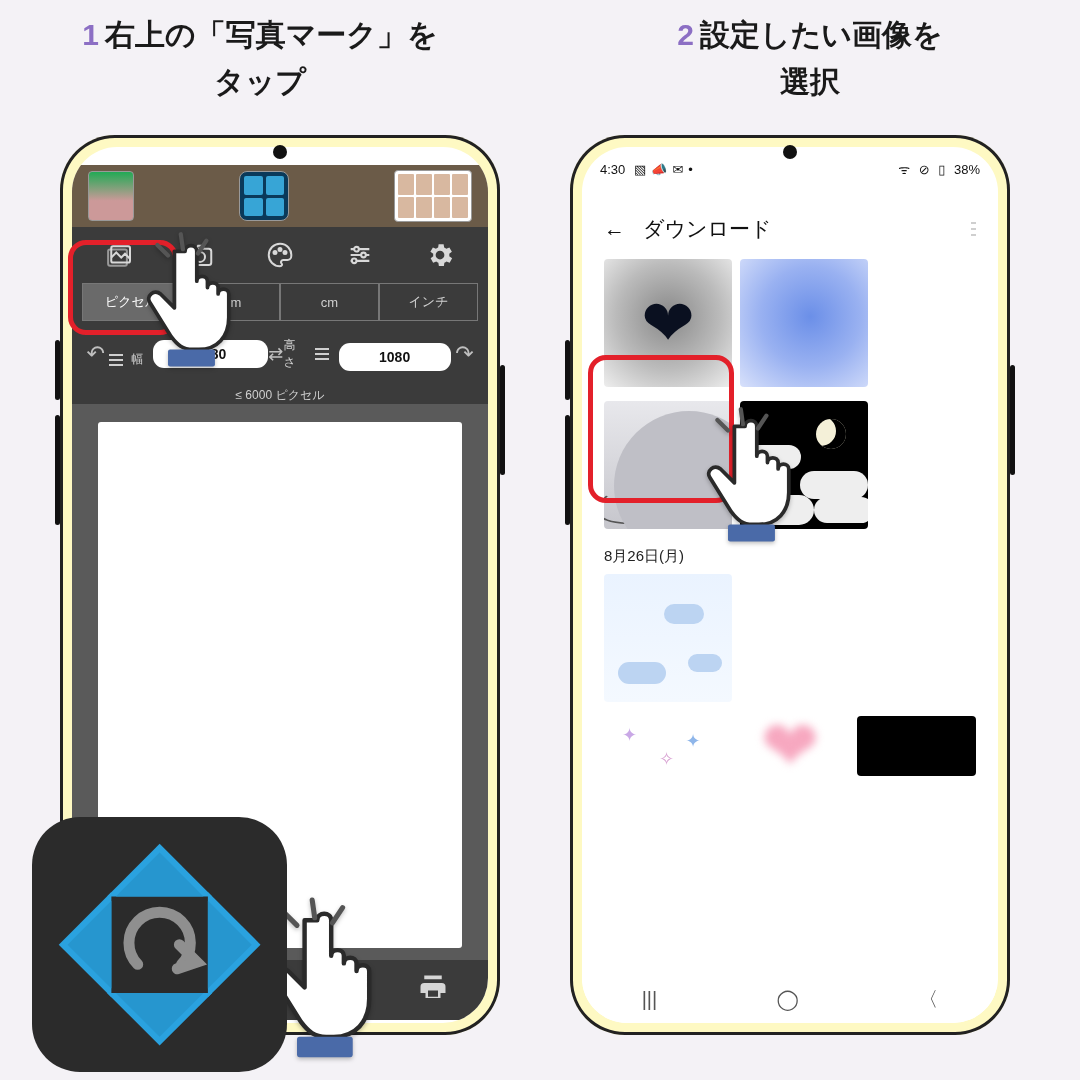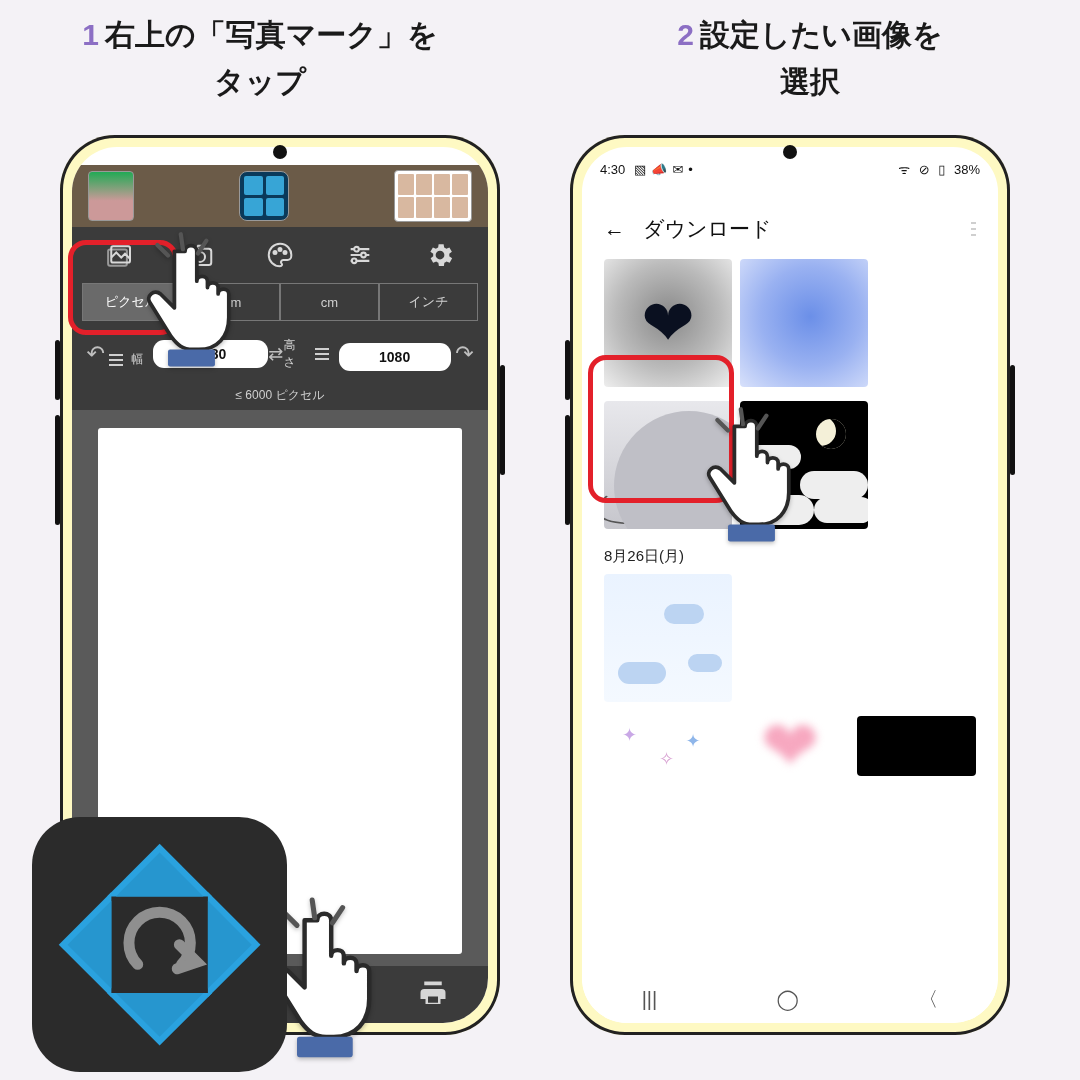--- a/index.html
+++ b/index.html
@@ -114,21 +114,21 @@
   }
   .size-label-row { display:flex; align-items:center; gap:8px; font-size:12px; color:#cfcfcf; }
   .size-field {
     width: 115px; height: 28px; background: #fff; border-radius: 11px;
     color: #111; font-weight: 700; font-size: 14px;
     display: flex; align-items: center; justify-content: center;
   }
   .arrow-btn { color: #bfbfbf; width:28px; text-align:center; font-size:22px; }
   .link-icon { color:#bfbfbf; font-size:18px; }
   .constraint {
-    text-align:center; font-size:12px; color:#d0d0d0; padding-bottom:6px; background:#3b3b3b;
+    text-align:center; font-size:12px; color:#d0d0d0; background:#3b3b3b;
   }
 
   .canvas-area {
     background: #5a5a5a; flex:1; padding: 18px 26px 12px;
     height: calc(100% - 18px - 62px - 56px - 38px - 66px - 20px - 60px);
     display:flex; align-items:center; justify-content:center;
   }
   .canvas-area .page {
     width: 100%; height: 100%; background:#fff; border-radius:3px;
   }

